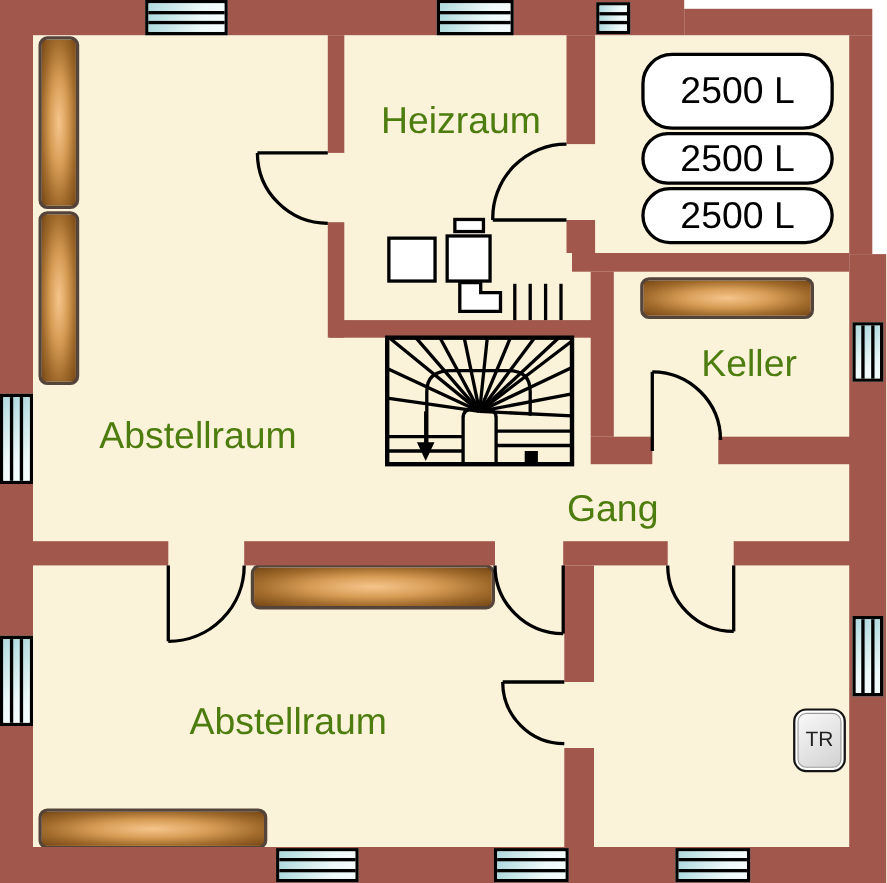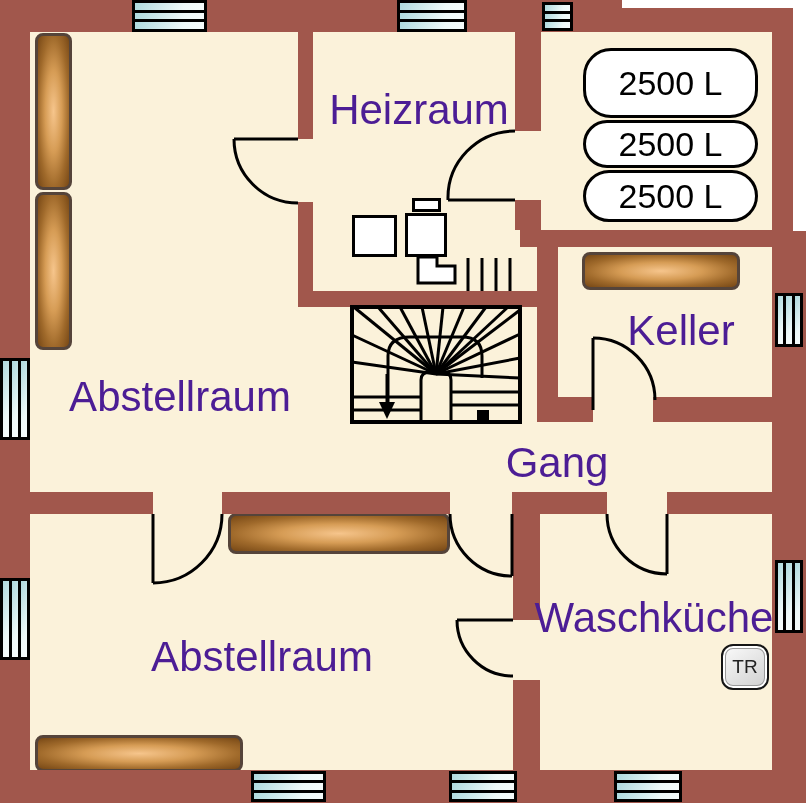--- a/index.html
+++ b/index.html
@@ -14,21 +14,21 @@
   .win.h i + i{border-top:3px solid #000;}
   .win.v i + i{border-left:3px solid #000;}
   .shelf{position:absolute;box-sizing:border-box;border:3px solid #55443a;border-radius:8px;
          background:radial-gradient(ellipse at 50% 50%,#f6c58c 0%,#d69c55 38%,#a06a2b 70%,#764715 100%);}
   .tank{position:absolute;box-sizing:border-box;background:#fff;border:3px solid #000;border-radius:28px;
         display:flex;align-items:center;justify-content:center;font-size:34px;color:#000;}
   .appliance{position:absolute;box-sizing:border-box;border:2px solid #151515;border-radius:12px;
         background:linear-gradient(145deg,#fbfbfb 0%,#e3e3e3 55%,#cfcfcf 100%);
         box-shadow:inset 0 0 0 2px #fff, inset 0 0 0 3px #9a9a9a;
         display:flex;align-items:center;justify-content:center;font-size:19px;color:#222;}
-  .lbl{position:absolute;transform:translate(-50%,-50%);font-size:42px;color:#4c1d95;white-space:nowrap;}
+  .lbl{position:absolute;transform:translate(-50%,-50%);font-size:34px;color:#4d7c0f;white-space:nowrap;}
   .boilerpart{position:absolute;box-sizing:border-box;background:#fff;border:3px solid #000;}
   svg.overlay{position:absolute;left:0;top:0;z-index:7;pointer-events:none;}
   .z1{z-index:1}.z2{z-index:2}.z3{z-index:3}.z4{z-index:4}.z6{z-index:6}.z8{z-index:8}
 </style>
 </head>
 <body>
 
 <div id="plan">
 
   <div class="floor z1" style="left:30px;top:32px;width:742px;height:738px"></div>
@@ -119,21 +119,21 @@
     <span>2500 L</span>
     </div>
   <div class="tank z6" style="left:583px;top:170px;width:175px;height:52px">
     <span>2500 L</span>
     </div>
 
   <div class="boilerpart z6" style="left:352px;top:215px;width:45px;height:42px"></div>
   <div class="boilerpart z6" style="left:405px;top:213px;width:42px;height:44px"></div>
   <div class="boilerpart z6" style="left:412px;top:198px;width:29px;height:14px"></div>
 
-  <div class="appliance z6" style="left:721px;top:644px;width:48px;height:46px">
+  <div class="appliance z6" style="left:721px;top:644px;width:48px;height:58px">
     <span>TR</span>
     </div>
 
   <svg class="overlay" width="806" height="803" viewBox="0 0 806 803">
     <g stroke="#000" stroke-width="3" fill="none">
 
       <g>
         <path d="M234,139 H298"></path>
           <path d="M234,139 A64 64 0 0 0 298,203"></path>
       </g>
@@ -204,17 +204,16 @@
         <path d="M387,374 V404"></path>
         <polygon points="379,402 395,402 387,419" fill="#000" stroke="none"></polygon>
         <rect x="477" y="410" width="12" height="11" fill="#000" stroke="none"></rect>
       </g>
     </g>
   </svg>
 
   <div class="lbl z8" style="left:419px;top:110px">Heizraum</div>
   <div class="lbl z8" style="left:557px;top:463px">Gang</div>
   <div class="lbl z8" style="left:681px;top:331px">Keller</div>
-  <div class="lbl z8" style="left:654px;top:618px">Waschküche</div>
   <div class="lbl z8" style="left:180px;top:397px">Abstellraum</div>
   <div class="lbl z8" style="left:262px;top:657px">Abstellraum</div>
 
 </div>
 
 </body></html>

